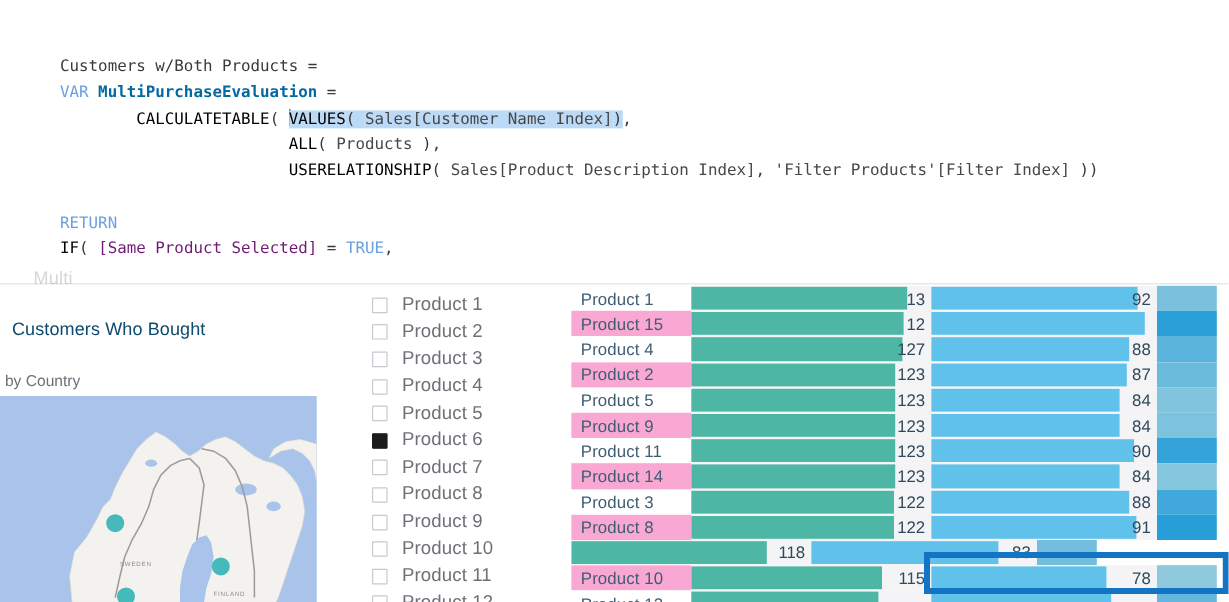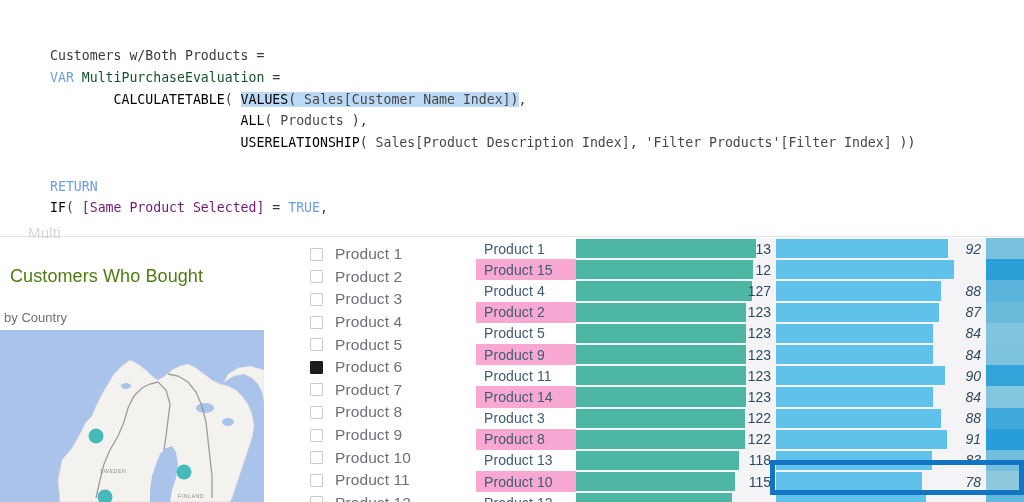--- a/index.html
+++ b/index.html
@@ -21,21 +21,21 @@
     color: #3b3b3b;
     padding: 2px 0 0 10px;
     overflow: hidden;
     white-space: pre;
     margin-left: 40px;
   }
   .code-line { height: 21.7px; white-space: pre; }
   .tok-plain { color: #3a3a3a; }
   .tok-kw { color: #6a9fe0; }
   .tok-fn { color: #000000; }
-  .tok-var { color: #14532d; }
+  .tok-var { color: #0369a1; font-weight: bold; }
   .tok-measure { color: #701a75; }
   .tok-col { color: #474747; }
   .sel { background: #bcd9f5; }
   .caret {
     display: inline-block; width: 1px; height: 14px;
     background: #1a1a1a; vertical-align: -2px; margin-right: -1px;
   }
 
   
   .report {
@@ -46,21 +46,21 @@
   .hr-top { position: absolute; left: 0; top: 18px; width: 1024px; height: 1px; background: #e3e3e3; }
 
   
   .ghost-title {
     position: absolute; left: 28px; top: 6px;
     font-size: 15px; color: #8c8c8c; letter-spacing: .2px;
     opacity: .35;
   }
   .cwb-title {
     position: absolute; left: 10px; top: 48px;
-    font-size: 18px; color: #4d7c0f; letter-spacing: .1px;
+    font-size: 15px; color: #0c4a6e; letter-spacing: .1px;
   }
   .bycountry-title {
     position: absolute; left: -6px; top: 92px;
     font-size: 13px; color: #6f6f78;
   }
 
   
   .map {
     position: absolute; left: 0; top: 112px; width: 264px; height: 172px;
     background: #a9c3ea;
@@ -103,21 +103,21 @@
     width: 100px; flex: none; background: #ffffff;
     display: flex; align-items: center; padding-left: 8px;
     font-size: 14px; color: #3f5d72; letter-spacing: .1px;
     font-family: "Liberation Sans", sans-serif;
   }
   .c-bar {
     position: relative; flex: none; background: #f4f4f6;
     overflow: hidden;
   }
   .c-bar.green { width: 200px; }
-  .c-bar.blue  { width: 210px; font-style: italic; }
+  .c-bar.blue  { width: 188px; }
   .bar-fill { position: absolute; left: 0; top: 1px; bottom: 1px; }
   .bar-fill.green { background: #4db6a4; }
   .bar-fill.blue  { background: #60c2ea; }
   .bar-val {
     position: absolute; right: 5px; top: 0; bottom: 0;
     display: flex; align-items: center;
     font-size: 14px; color: #2f4a5c;
     font-family: "Liberation Sans", sans-serif;
   }
   .c-heat { width: 50px; flex: none; }
@@ -370,21 +370,20 @@
           </div>
           <div class="c-bar blue">
             <div class="bar-fill blue" style="width: 170.505px;"></div>
             <div class="bar-val">91</div>
           </div>
           <div class="c-heat">
             <div class="heat-cell" style="background: rgb(39, 158, 216);"></div>
           </div>
         </div>
         <div class="trow">
-          <div class="c-name">Product 13</div>
           <div class="c-bar green">
             <div class="bar-fill green" style="width: 163.385px;"></div>
             <div class="bar-val">118</div>
           </div>
           <div class="c-bar blue">
             <div class="bar-fill blue" style="width: 155.516px;"></div>
             <div class="bar-val">83</div>
           </div>
           <div class="c-heat">
             <div class="heat-cell" style="background: rgb(114, 190, 220);"></div>

